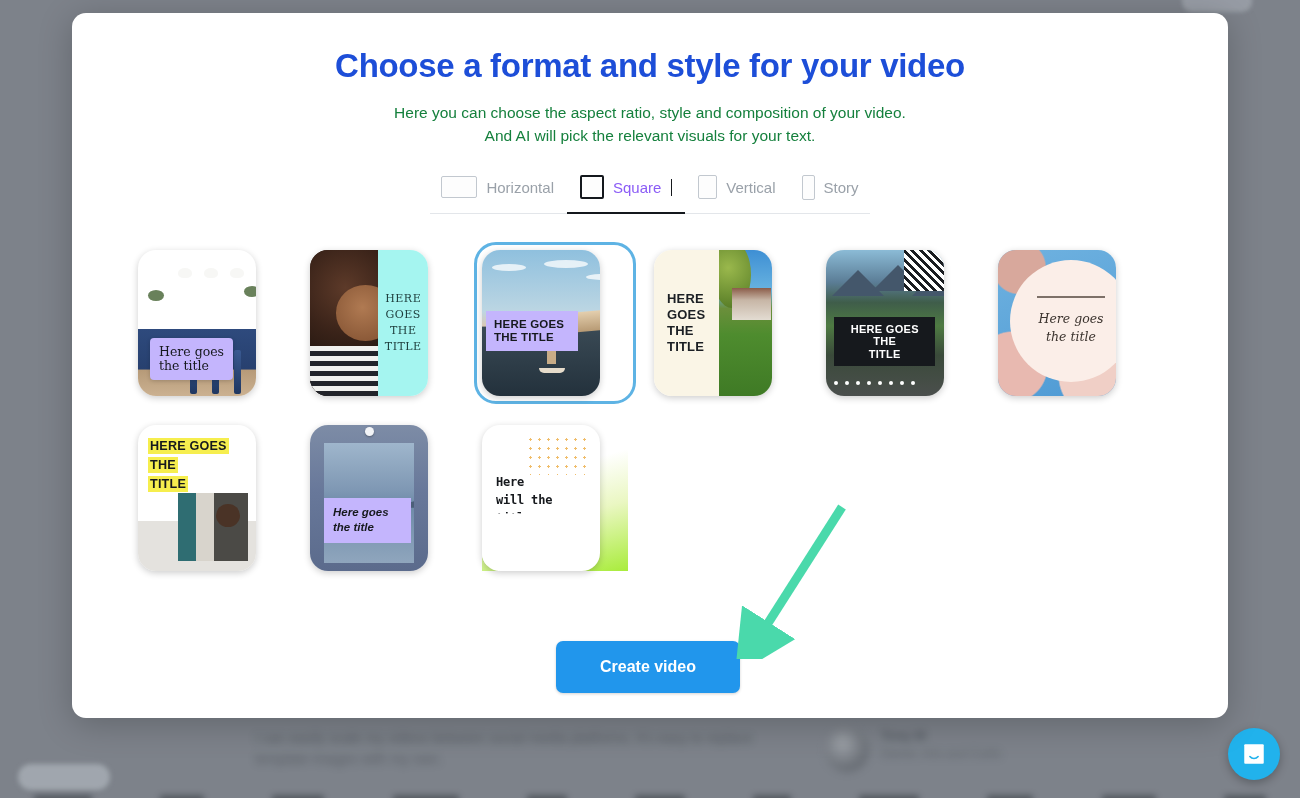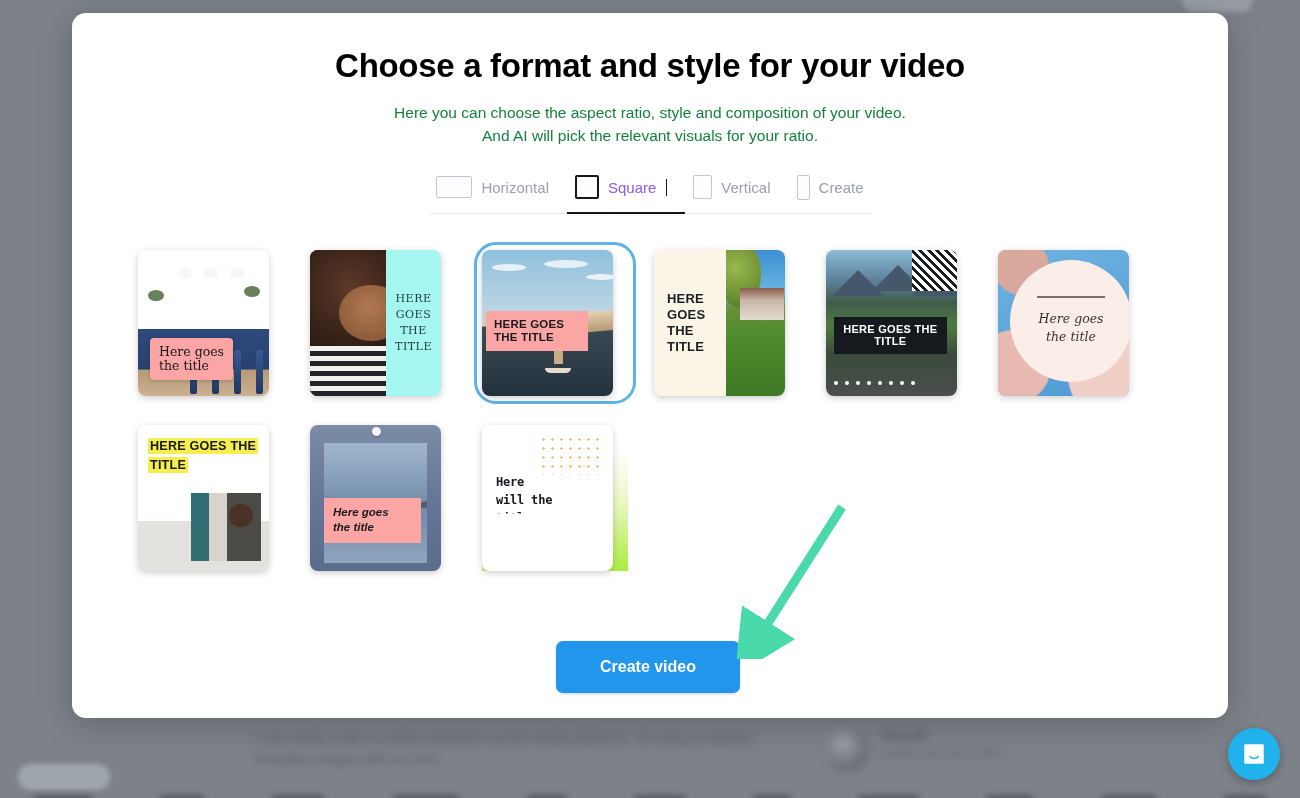--- a/index.html
+++ b/index.html
@@ -93,21 +93,21 @@
     border-radius: 14px;
     box-shadow: 0 6px 34px rgba(0,0,0,.22);
     overflow: hidden;
   }
 
   .modal-title {
     text-align: center;
     margin-top: 34px;
     font-size: 33px;
     font-weight: bold;
-    color: #000000;
+    color: #1d4ed8;
     letter-spacing: -0.3px;
   }
   .modal-sub {
     text-align: center;
     margin-top: 16px;
     font-size: 15.5px;
     line-height: 23px;
     color: #15803d;
   }
 
@@ -165,36 +165,36 @@
     gap: 29px 26px;
   }
   .card {
     width: 146px;
     height: 146px;
     flex: none;
     position: relative;
     cursor: pointer;
   }
   .card .thumb {
-    width: 131px;
+    width: 118px;
     height: 146px;
-    border-radius: 8px;
+    border-radius: 18px;
     overflow: hidden;
     position: relative;
     box-shadow: 0 2px 7px rgba(0,0,0,.20);
     background: #fff;
   }
   .card.is-selected {
     outline: 3px solid #5eb3e4;
     outline-offset: 5px;
     border-radius: 14px;
   }
   .cap {
     position: absolute;
-    background: #fca5a5;
+    background: #c4b5fd;
     font-weight: bold;
     color: #16191d;
     line-height: 1.12;
   }
 
   
   .kitchen {
     background:
       linear-gradient(180deg,#f4f3f0 0%,#efeeea 42%,#e9e5de 43%,#d9cfc2 100%);
   }
@@ -496,21 +496,21 @@
   <svg viewBox="0 0 24 24" aria-hidden="true">
     <path d="M4 3h16a1 1 0 0 1 1 1v16a1 1 0 0 1-1 1H4a1 1 0 0 1-1-1V4a1 1 0 0 1 1-1z" fill="#ffffff"></path>
     <path d="M8.2 14.4c1 1.2 2.3 1.8 3.8 1.8s2.8-.6 3.8-1.8" stroke="#21b2ec" stroke-width="1.5" fill="none" stroke-linecap="round"></path>
   </svg>
 </div>
 
 <div id="modal">
 
   <h1 class="modal-title">Choose a format and style for your video</h1>
   <p class="modal-sub">Here you can choose the aspect ratio, style and composition of your video.</p>
-  <p class="modal-sub" style="margin-top:0">And AI will pick the relevant visuals for your ratio.</p>
+  <p class="modal-sub" style="margin-top:0">And AI will pick the relevant visuals for your text.</p>
 
   <div class="tabs">
 
     <div class="tab">
       <span class="ratio" style="width:36px;height:22px"></span>
       <span>Horizontal</span>
 
     </div>
 
     <div class="tab is-active">
@@ -520,21 +520,21 @@
     </div>
 
     <div class="tab">
       <span class="ratio" style="width:19px;height:24px"></span>
       <span>Vertical</span>
 
     </div>
 
     <div class="tab">
       <span class="ratio" style="width:13px;height:25px"></span>
-      <span>Create</span>
+      <span>Story</span>
 
     </div>
 
     <span class="tab-underline" id="tab-underline" style="left: 136.969px; width: 118.375px;"></span>
   </div>
 
   <div class="grid">
 
     <div class="card">
       <div class="thumb kitchen">

